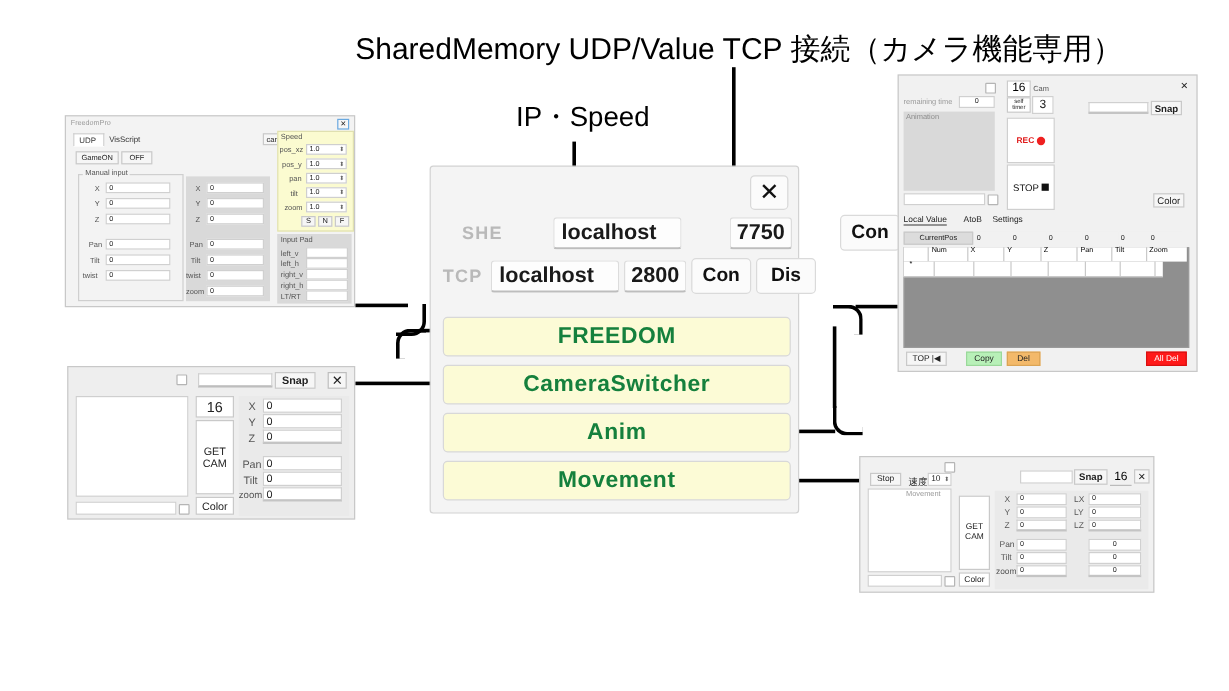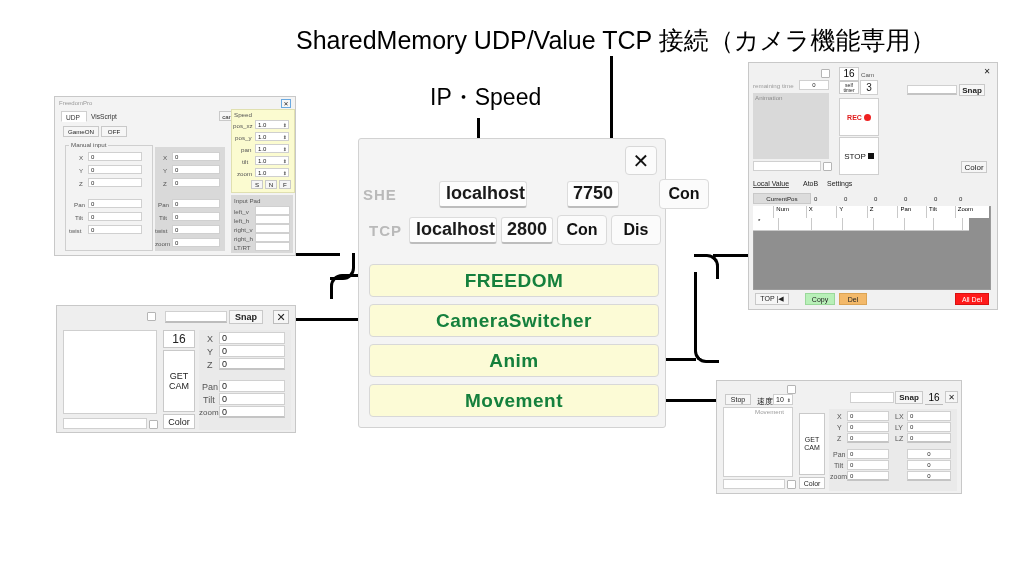--- a/index.html
+++ b/index.html
@@ -42,21 +42,21 @@
     border:1px solid #d8d8d8;border-radius:4px;display:flex;align-items:center;justify-content:center;
     font-size:20px;font-weight:bold;color:#111;line-height:1;
   }
   .connrow{display:flex;align-items:center;gap:4px;}
   .connlabel{width:36px;text-align:left;font-size:15px;color:#b9b9b9;font-weight:bold;letter-spacing:1px;}
   .fld{
     background:#fdfdfd;border:1px solid #dcdcdc;border-bottom:2px solid #bdbdbd;border-radius:3px;
     height:27px;display:flex;align-items:center;padding:0 6px;box-sizing:border-box;
     font-size:18px;color:#1a1a1a;font-weight:bold;
   }
-  .fld.host{width:88px;}
+  .fld.host{width:107px;}
   .fld.port{width:52px;justify-content:center;border-bottom:2px solid #bdbdbd;}
   .cbtn{
     background:#fbfbfb;border:1px solid #dadada;border-radius:4px;height:28px;width:48px;
     display:flex;align-items:center;justify-content:center;font-size:16px;color:#111;font-weight:bold;
   }
   .ybtn{
     background:#fcfbd6;border:1px solid #d8d8d8;border-radius:4px;height:31px;
     display:flex;align-items:center;justify-content:center;
     font-size:19px;font-weight:bold;color:#15803d;letter-spacing:.5px;
   }
@@ -100,21 +100,21 @@
 <div class="abs vline" style="left:694px;top:272px;height:68px;"></div>
 <div class="abs elbow" style="left:694px;top:254px;width:22px;height:22px;border-bottom:none;border-left:none;border-radius:0 12px 0 0;"></div>
 <div class="abs hline" style="left:713px;top:254px;width:38px;"></div>
 
 <div class="abs dot" style="left:640px;top:394px;"></div>
 <div class="abs hline" style="left:650px;top:399px;width:112px;"></div>
 
 <div class="abs" id="dlg">
   <div class="close">✕</div>
 
-  <div class="abs connrow" style="left:4px;top:40px;gap:40px;">
+  <div class="abs connrow" style="left:26px;top:40px;gap:40px;">
     <span class="connlabel">SHE</span>
     <span class="fld host">localhost</span>
     <span class="fld port">7750</span>
     <span class="cbtn">Con</span>
     <span class="cbtn">Dis</span>
   </div>
 
   <div class="abs connrow" style="left:10px;top:76px;">
     <span class="connlabel">TCP</span>
     <span class="fld host">localhost</span>

